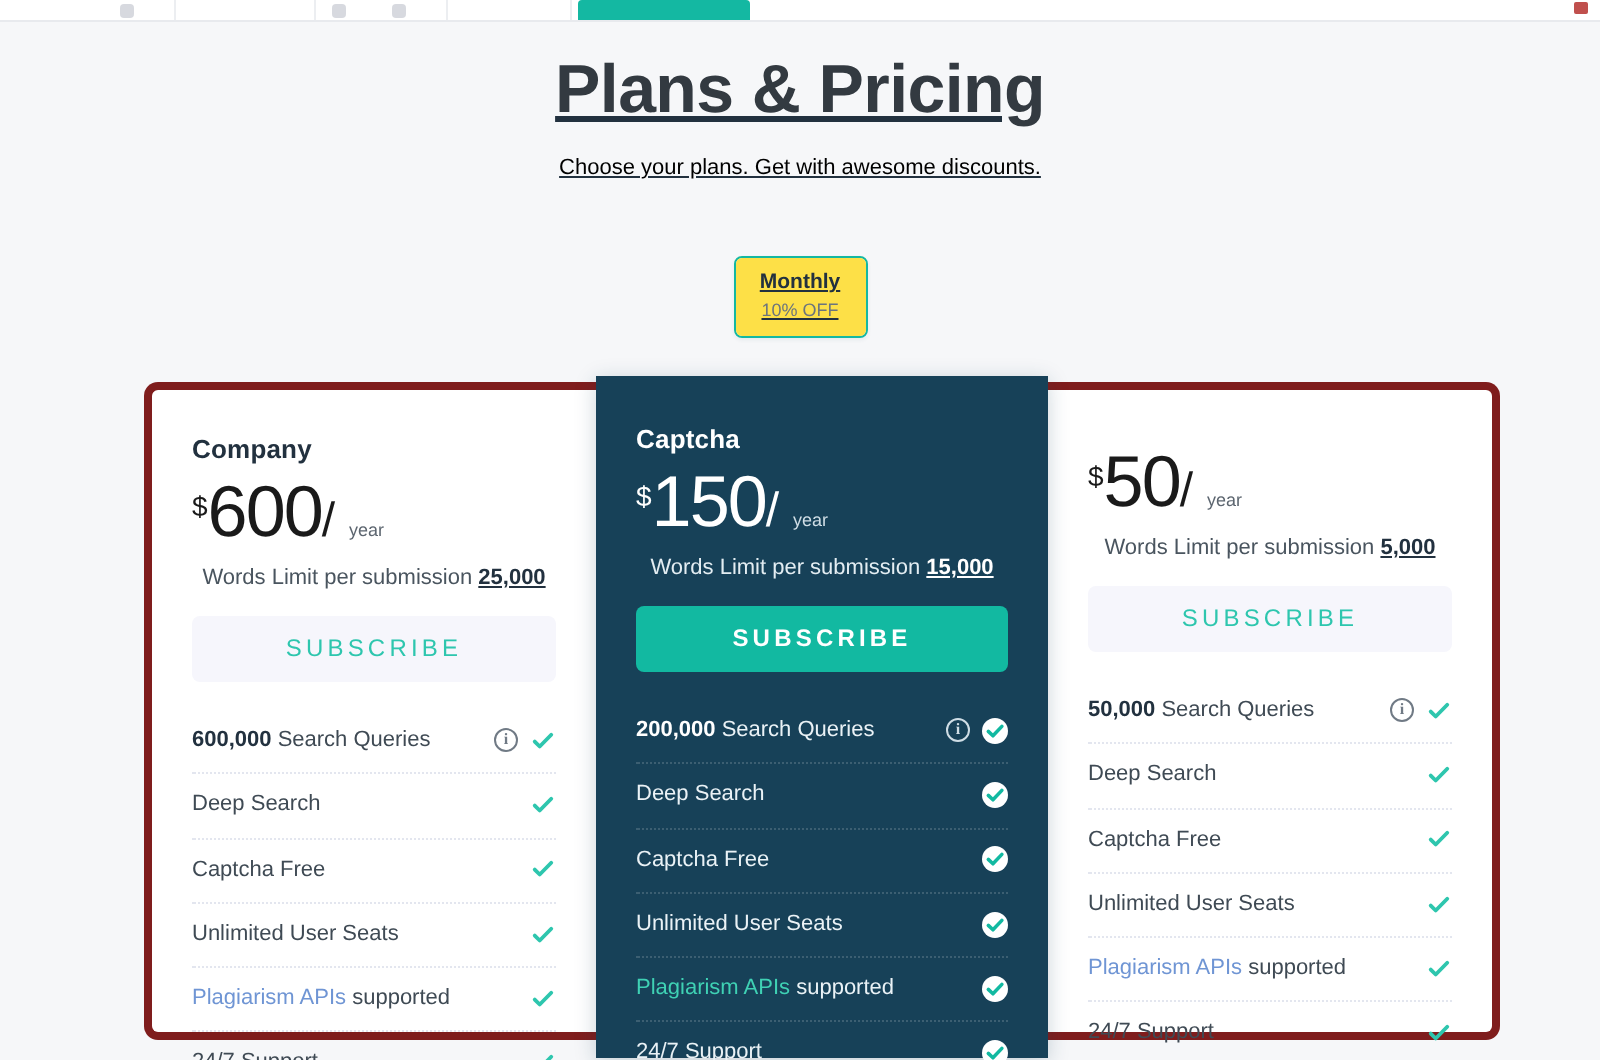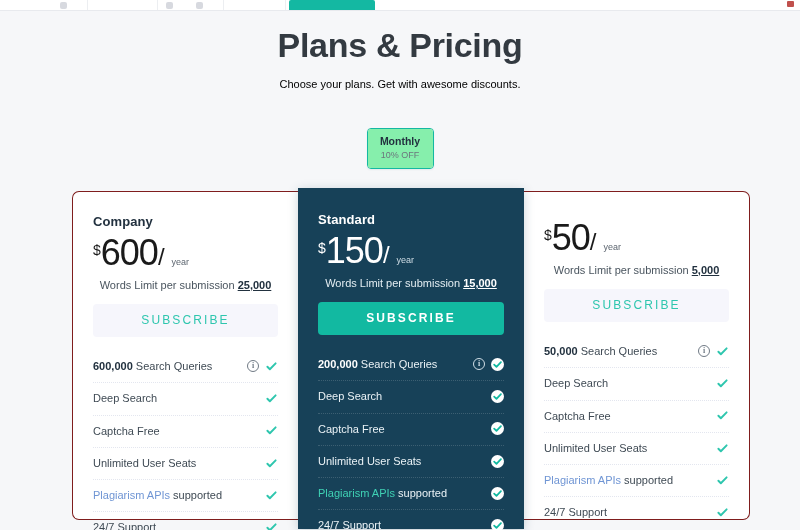--- a/index.html
+++ b/index.html
@@ -54,20 +54,21 @@
     background: #c0504d;
     border-radius: 1px;
   }
 
   
   .page {
     position: absolute;
     top: 12px; left: 0;
     width: 800px; height: 494px;
     background: #f6f7f9;
+    text-decoration: underline;
   }
 
   .hero { text-align: center; padding-top: 14px; }
 
   .hero-title {
     font-size: 34px;
     font-weight: 700;
     letter-spacing: -0.3px;
     color: #333a41;
     line-height: 1.15;
@@ -89,21 +90,21 @@
     display: flex;
     border: 1px solid #14b8a2;
     border-radius: 4px;
     overflow: hidden;
     box-shadow: 0 1px 2px rgba(23,65,88,.07);
   }
   .toggle-opt {
     width: 65px;
     padding: 6px 4px 7px;
     text-align: center;
-    background: #86efac;
+    background: #fde047;
     cursor: pointer;
   }
   .toggle-opt + .toggle-opt { border-left: 1px solid #14b8a2; }
   .toggle-opt.active { background: #14b8a2; }
   .toggle-label {
     display: block;
     font-size: 10.5px;
     font-weight: 700;
     color: #22313f;
     line-height: 1.25;
@@ -123,21 +124,21 @@
     position: absolute;
     top: 179px; left: 72px;
     width: 680px;
     display: flex;
     align-items: flex-start;
   }
 
   .card {
     width: 226px;
     background: #ffffff;
-    border: 1px solid #7f1d1d;
+    border: 4px solid #7f1d1d;
     border-radius: 7px;
     padding: 22px 20px 0;
     height: 329px;
     position: relative;
   }
   .card.first { border-radius: 7px 0 0 7px; border-right: none; }
   .card.last  { border-radius: 0 7px 7px 0; border-left: none; }
 
   .card.featured {
     background: #174158;
@@ -378,21 +379,21 @@
             <svg width="11" height="11" viewBox="0 0 12 12">
                 <path d="M1.5 6.3 L4.2 9 L10.5 2.6" fill="none" stroke="#2ec6ae" stroke-width="2.1" stroke-linecap="round" stroke-linejoin="round"></path>
               </svg>
           </span>
         </div>
 
       </div>
     </div>
 
     <div class="card featured">
-      <div class="plan-name">Standard</div>
+      <div class="plan-name">Captcha</div>
       <div class="price-row">
         <span class="currency">$</span>
         <span class="amount">150</span>
         <span class="slash">/</span>
         <span class="period">year</span>
       </div>
       <div class="words-limit">
         <span>Words Limit per submission</span>
         <span class="val">15,000</span>
       </div>

